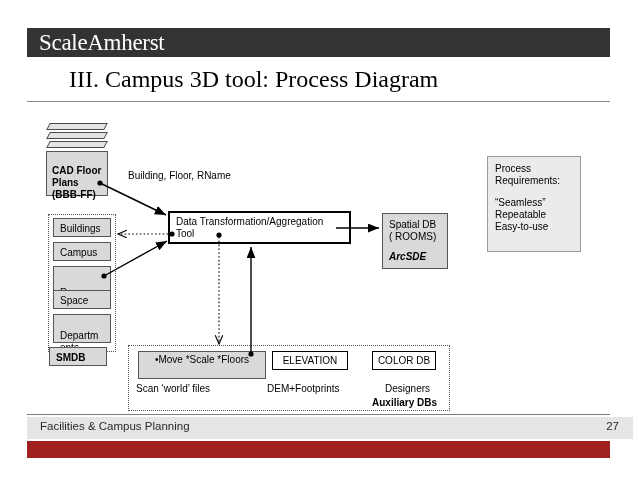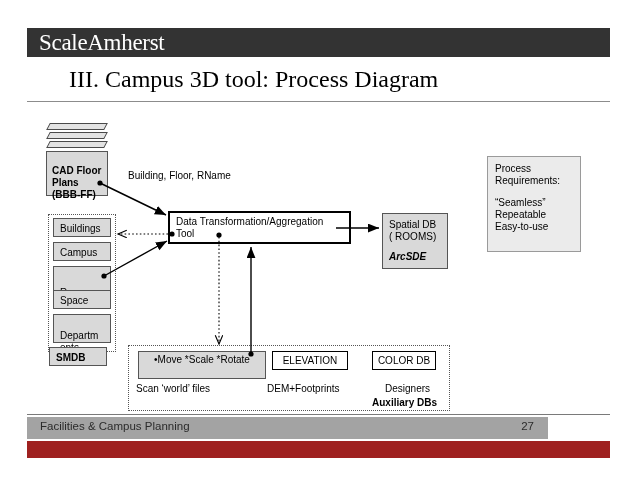--- a/index.html
+++ b/index.html
@@ -39,22 +39,22 @@
     position:absolute;left:27px;top:101px;width:583px;height:0;
     border-top:1.5px solid #8c8c8c;
   }
 
   
   .footer-rule{
     position:absolute;left:27px;top:414px;width:583px;height:0;
     border-top:1.5px solid #7a7a7a;
   }
   .footer-bar{
-    position:absolute;left:27px;top:417px;width:521px;height:22px;
-    background:#a3a3a3;
+    position:absolute;left:27px;top:417px;width:606px;height:22px;
+    background:#e5e5e5;
   }
   .footer-text{
     position:absolute;left:13px;top:3px;
     font-size:11.5px;color:#2b2b2b;white-space:nowrap;
   }
   .footer-page{
     position:absolute;right:14px;top:3px;
     font-size:11.5px;color:#2b2b2b;
   }
   .footer-red{
@@ -172,21 +172,21 @@
     <div style="position:static;">Requirements:</div>
     <div style="position:static;height:10px;"></div>
     <div style="position:static;">“Seamless”</div>
     <div style="position:static;">Repeatable</div>
     <div style="position:static;">Easy-to-use</div>
   </div>
 
   <div class="grp-dotted" style="left:128px;top:345px;width:322px;height:66px;"></div>
 
   <div class="box box-gray" style="left:138px;top:351px;width:128px;height:28px;padding:2px 4px;text-align:center;">
-    <div style="position:static;">•Move  *Scale  *Rotate</div>
+    <div style="position:static;">•Move  *Scale  *Floors</div>
   </div>
   <div class="lbl" style="left:136px;top:383px;">Scan ‘world’ files</div>
 
   <div class="box box-white" style="left:272px;top:351px;width:76px;height:19px;padding:3px 4px;text-align:center;">
     <span>ELEVATION</span>
   </div>
   <div class="lbl" style="left:267px;top:383px;">DEM+Footprints</div>
 
   <div class="box box-white" style="left:372px;top:351px;width:64px;height:19px;padding:3px 4px;text-align:center;">
     <span>COLOR DB</span>

